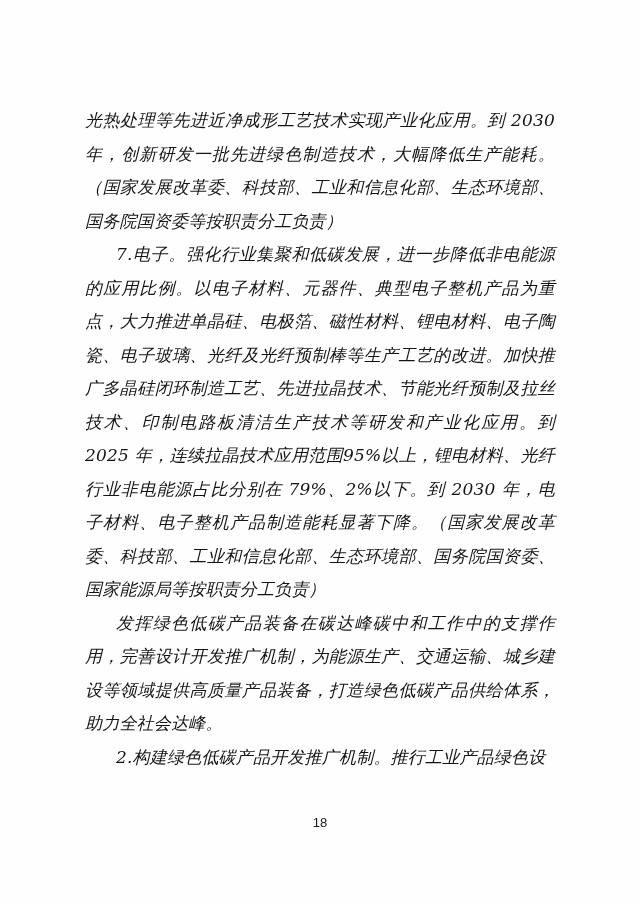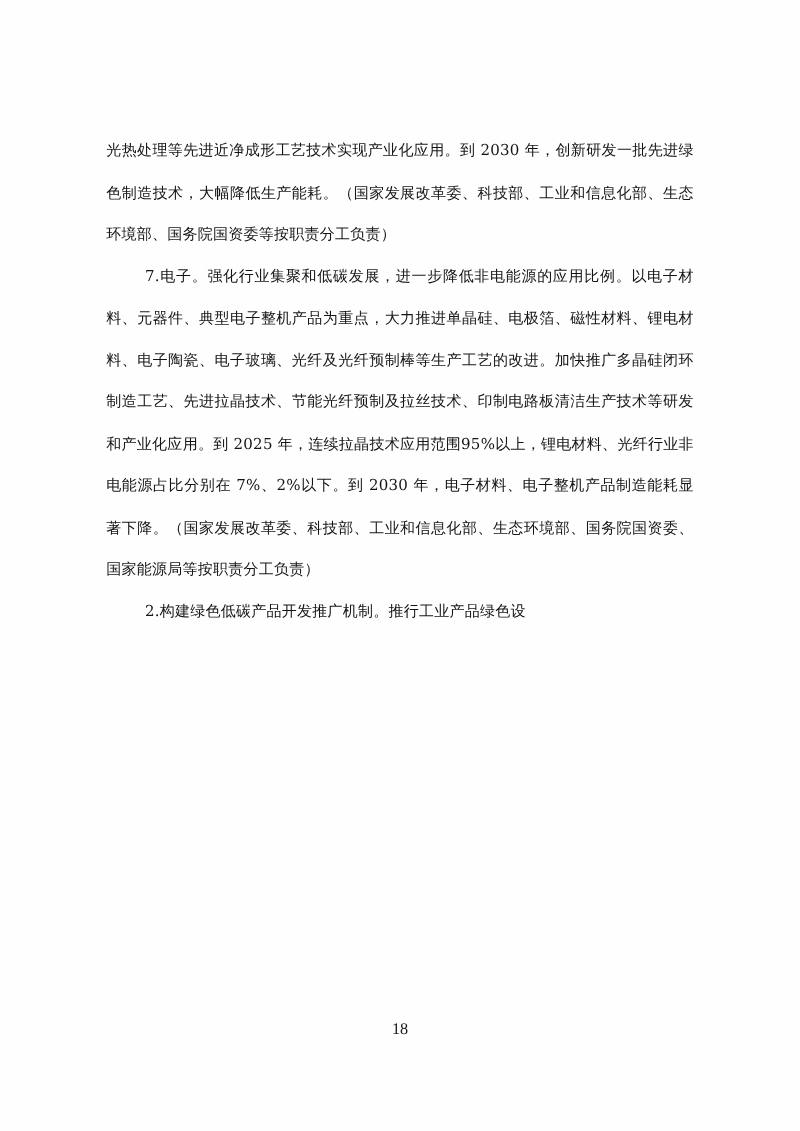--- a/index.html
+++ b/index.html
@@ -22,44 +22,46 @@
     box-sizing: border-box;
   }
   .content {
     position: absolute;
     left: 85px;
     top: 104px;
     width: 470px;
   }
   .para {
     margin: 0 0 0 0;
-    font-size: 12px;
+    font-size: 17px;
     line-height: 33.5px;
     text-align: justify;
     text-justify: inter-ideograph;
     letter-spacing: 0.2px;
     color: #141414;
+    font-style: italic;
   }
   .indent {
     text-indent: 31px;
   }
   .page-number {
     position: absolute;
     left: 0;
     top: 815px;
     width: 640px;
     text-align: center;
     font-size: 13px;
-    font-family: Liberation Serif, serif;
+    font-family: Liberation Sans, sans-serif;
     color: #1a1a1a;
   }
 </style>
 </head>
 <body>
 
 <div class="page">
   <div class="content">
     <p class="para">光热处理等先进近净成形工艺技术实现产业化应用。到 2030 年，创新研发一批先进绿色制造技术，大幅降低生产能耗。（国家发展改革委、科技部、工业和信息化部、生态环境部、国务院国资委等按职责分工负责）</p>
-    <p class="para indent">7.电子。强化行业集聚和低碳发展，进一步降低非电能源的应用比例。以电子材料、元器件、典型电子整机产品为重点，大力推进单晶硅、电极箔、磁性材料、锂电材料、电子陶瓷、电子玻璃、光纤及光纤预制棒等生产工艺的改进。加快推广多晶硅闭环制造工艺、先进拉晶技术、节能光纤预制及拉丝技术、印制电路板清洁生产技术等研发和产业化应用。到 2025 年，连续拉晶技术应用范围95%以上，锂电材料、光纤行业非电能源占比分别在 7%、2%以下。到 2030 年，电子材料、电子整机产品制造能耗显著下降。（国家发展改革委、科技部、工业和信息化部、生态环境部、国务院国资委、国家能源局等按职责分工负责）</p>
+    <p class="para indent">7.电子。强化行业集聚和低碳发展，进一步降低非电能源的应用比例。以电子材料、元器件、典型电子整机产品为重点，大力推进单晶硅、电极箔、磁性材料、锂电材料、电子陶瓷、电子玻璃、光纤及光纤预制棒等生产工艺的改进。加快推广多晶硅闭环制造工艺、先进拉晶技术、节能光纤预制及拉丝技术、印制电路板清洁生产技术等研发和产业化应用。到 2025 年，连续拉晶技术应用范围95%以上，锂电材料、光纤行业非电能源占比分别在 79%、2%以下。到 2030 年，电子材料、电子整机产品制造能耗显著下降。（国家发展改革委、科技部、工业和信息化部、生态环境部、国务院国资委、国家能源局等按职责分工负责）</p>
+    <p class="para indent">发挥绿色低碳产品装备在碳达峰碳中和工作中的支撑作用，完善设计开发推广机制，为能源生产、交通运输、城乡建设等领域提供高质量产品装备，打造绿色低碳产品供给体系，助力全社会达峰。</p>
     <p class="para indent">2.构建绿色低碳产品开发推广机制。推行工业产品绿色设</p>
   </div>
   <div class="page-number">18</div>
 </div>
 
 </body></html>

